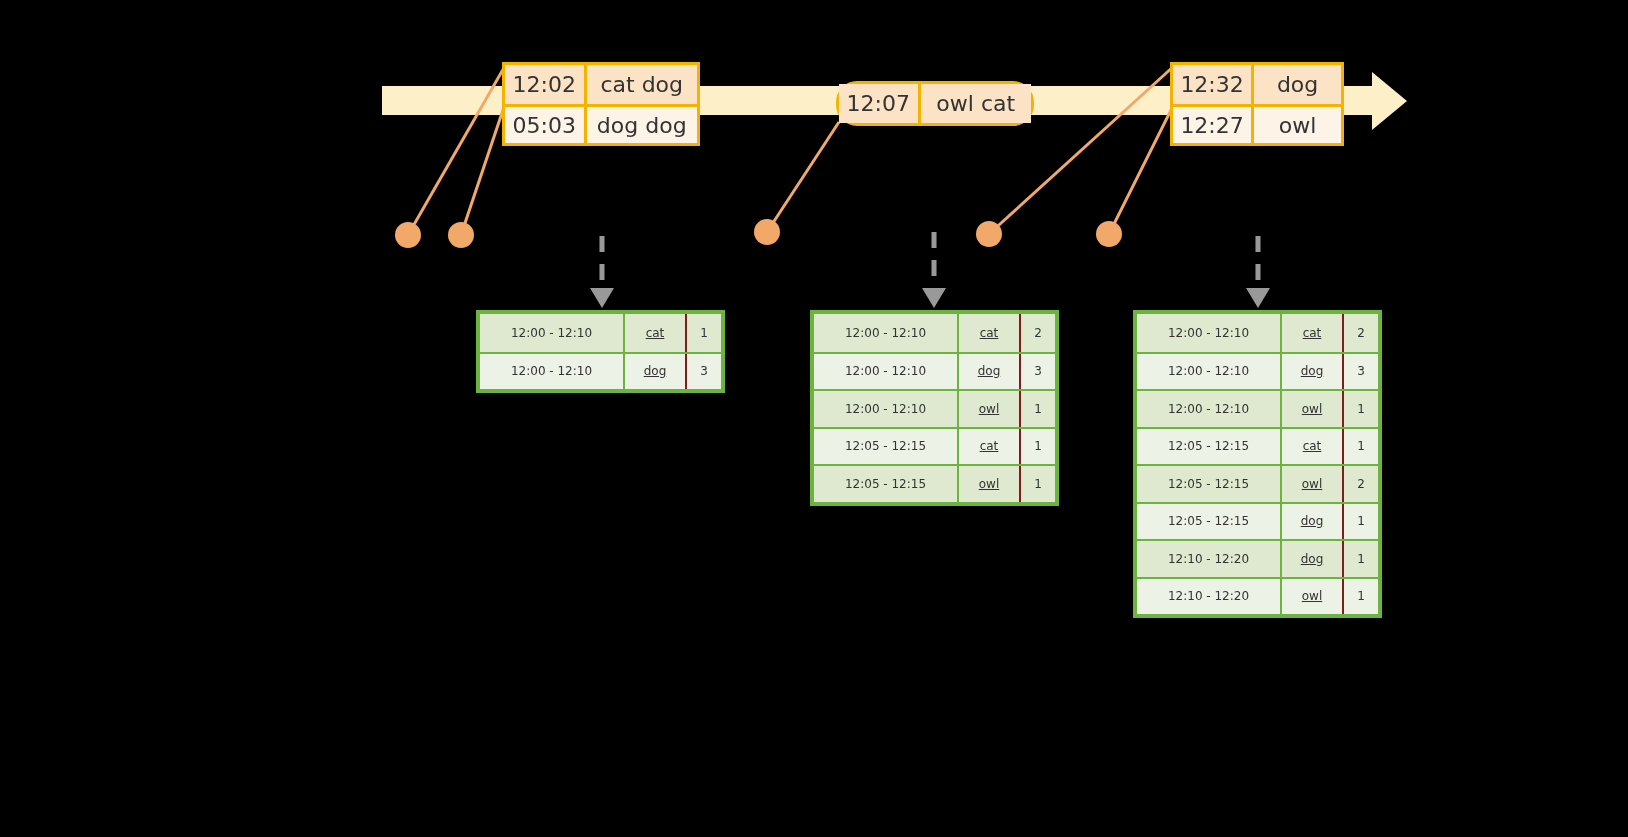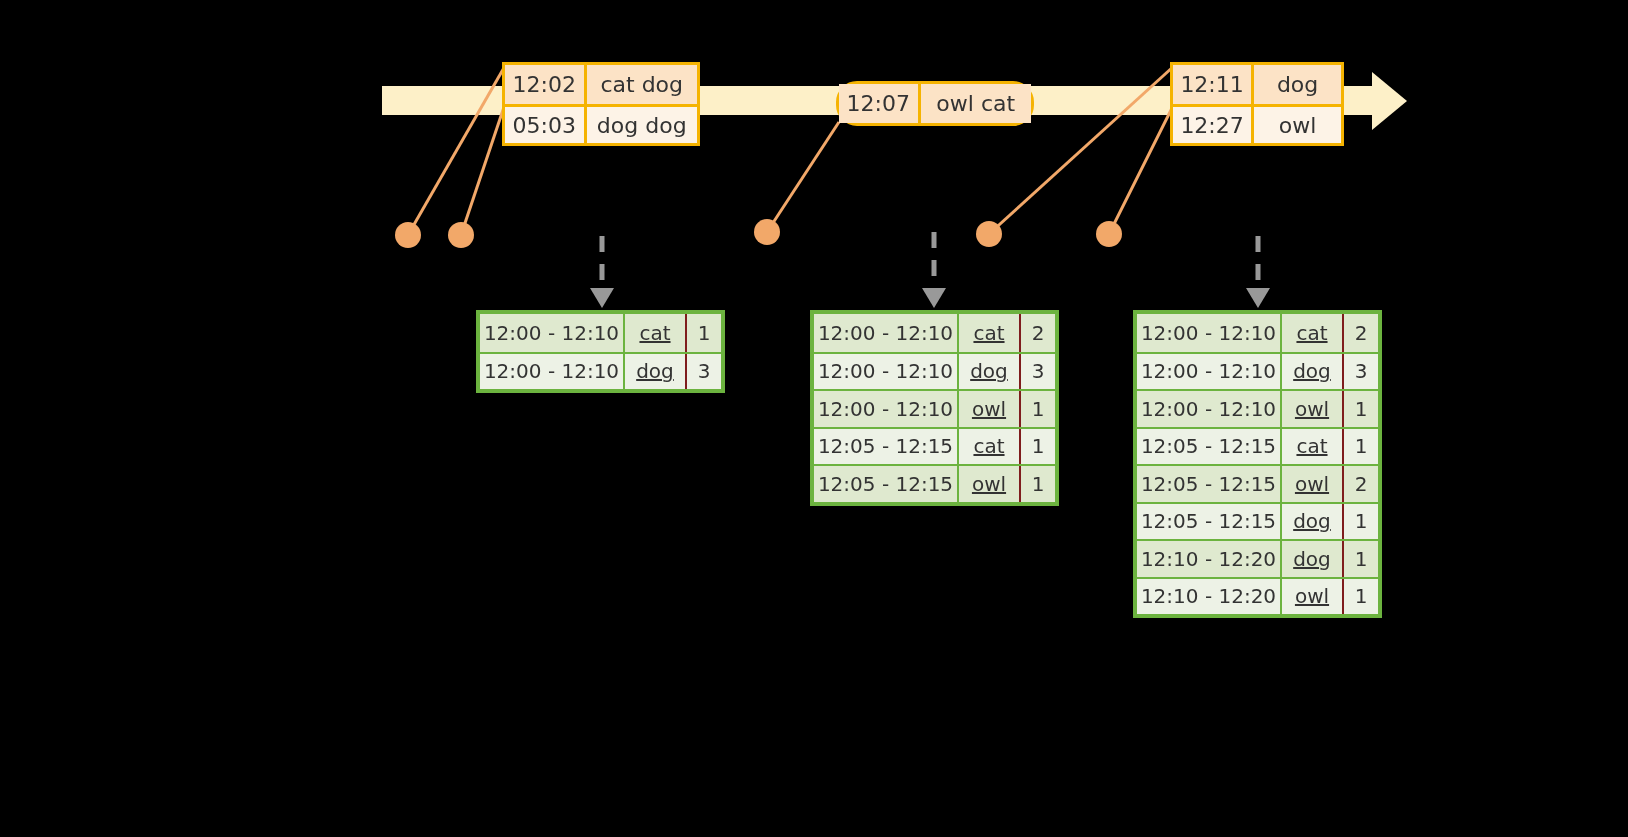--- a/index.html
+++ b/index.html
@@ -112,21 +112,21 @@
     border-top: 2px solid #6cb33f;
   }
   .result-row.odd  { background: #dfe9cf; }
   .result-row.even { background: #edf2e6; }
 
   .result-cell {
     display: flex;
     align-items: center;
     justify-content: center;
     box-sizing: border-box;
-    font-size: 20px;
+    font-size: 12px;
     color: #333333;
   }
   .result-cell.window {
     border-right: 2px solid #6cb33f;
   }
   .result-cell.word {
     border-right: 2px solid #7f1d1d;
     text-decoration: underline;
   }
 
@@ -194,21 +194,21 @@
 
   <div class="event-box" id="event-box-b">
     <div class="event-row odd">
       <div class="event-cell time">12:07</div>
       <div class="event-cell words">owl cat</div>
     </div>
   </div>
 
   <div class="event-box" id="event-box-c">
     <div class="event-row odd">
-      <div class="event-cell time">12:11</div>
+      <div class="event-cell time">12:32</div>
       <div class="event-cell words">dog</div>
     </div>
     <div class="event-row even">
       <div class="event-cell time">12:27</div>
       <div class="event-cell words">owl</div>
     </div>
   </div>
 
   <div class="result-table" id="result-table-1">
       <div class="result-row odd">

